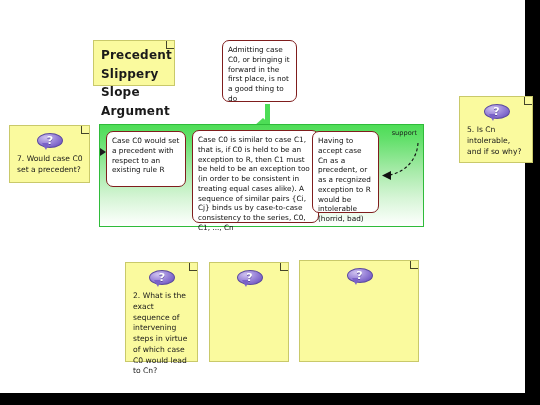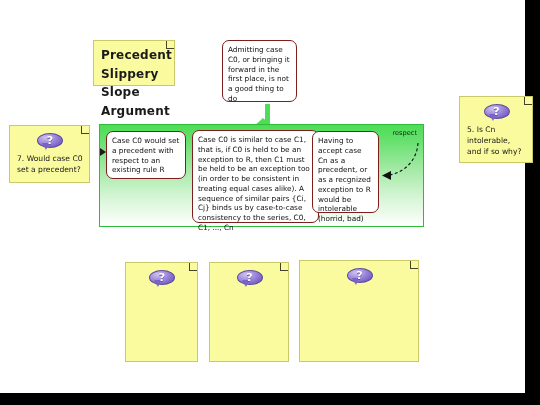--- a/index.html
+++ b/index.html
@@ -192,31 +192,31 @@
   </div>
 
   <div class="stmt" style="left:222px; top:40px; width:75px; height:62px;">
     <span>Admitting case C0, or bringing it forward in the first place, is not a good thing to do</span>
   </div>
 
   <div class="green-foot"></div>
   <div class="green-stem"></div>
 
   <div class="green-panel">
-    <span class="support-label">respect</span>
+    <span class="support-label">support</span>
   </div>
 
   <svg class="arrow-svg" viewBox="0 0 540 405" xmlns="http://www.w3.org/2000/svg">
     <path d="M 418 143 C 417 160, 405 172, 390 175" stroke="#111111" stroke-width="1.1" fill="none" stroke-dasharray="3,2.4"></path>
     <path d="M 391 171 L 382 175.5 L 391 180 Z" fill="#111111"></path>
   </svg>
 
   <div class="left-arrow"></div>
 
-  <div class="stmt" style="left:106px; top:131px; width:80px; height:48px;">
+  <div class="stmt" style="left:106px; top:131px; width:80px; height:56px;">
     <span>Case C0 would set a precedent with respect to an existing rule R</span>
   </div>
 
   <div class="stmt" style="left:192px; top:130px; width:127px; height:93px;">
     <span>Case C0 is similar to case C1, that is, if C0 is held to be an exception to R, then C1 must be held to be an exception too (in order to be consistent in treating equal cases alike). A sequence of similar pairs {Ci, Cj} binds us by case-to-case consistency to the series, C0, C1, ..., Cn</span>
   </div>
 
   <div class="stmt" style="left:312px; top:131px; width:67px; height:82px;">
     <span>Having to accept case Cn as a precedent, or as a recgnized exception to R would be intolerable (horrid, bad)</span>
   </div>
@@ -241,20 +241,21 @@
     <span>5. Is Cn intolerable, and if so why?</span>
   </div>
 
   <div class="note" style="left:125px; top:262px; width:73px; height:100px;">
     <span class="fold"></span>
     <div class="qicon">
       <span class="bub"></span>
       <span class="tail"></span>
       <span class="qm">?</span>
     </div>
+    <span>2. What is the exact sequence of intervening steps in virtue of which case C0 would lead to Cn?</span>
   </div>
 
   <div class="note" style="left:209px; top:262px; width:80px; height:100px;">
     <span class="fold"></span>
     <div class="qicon">
       <span class="bub"></span>
       <span class="tail"></span>
       <span class="qm">?</span>
     </div>
   </div>

